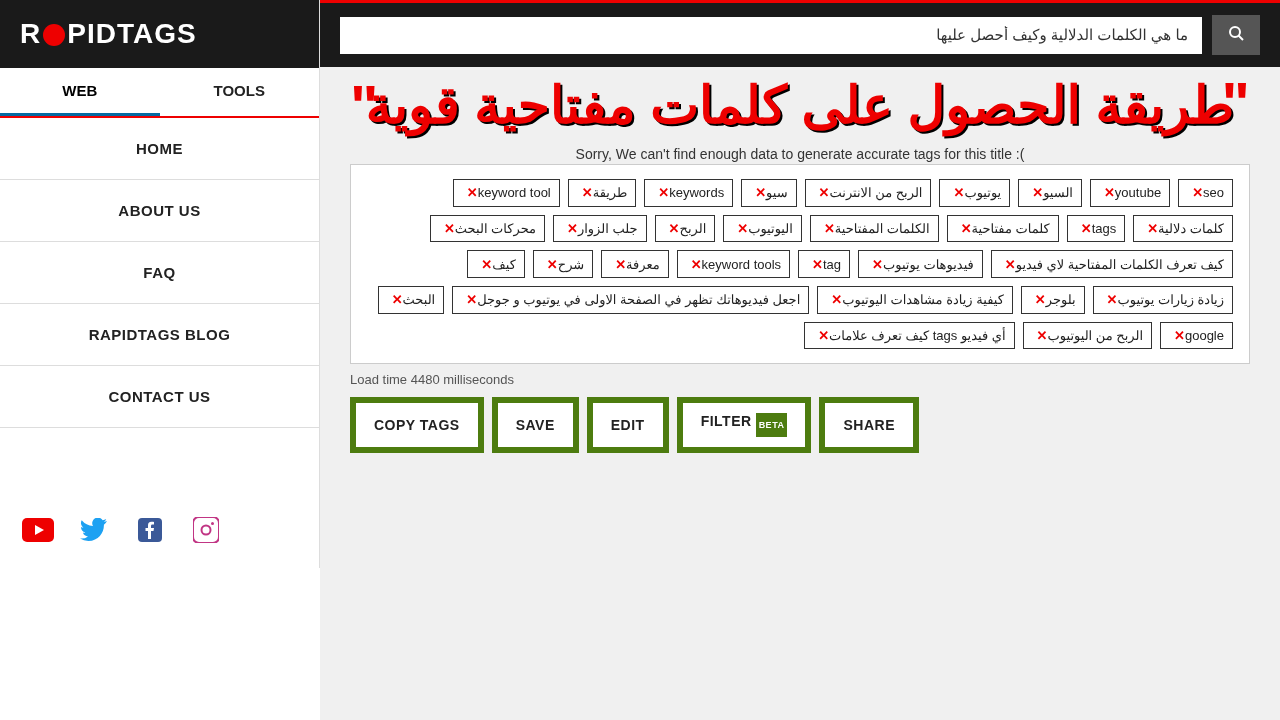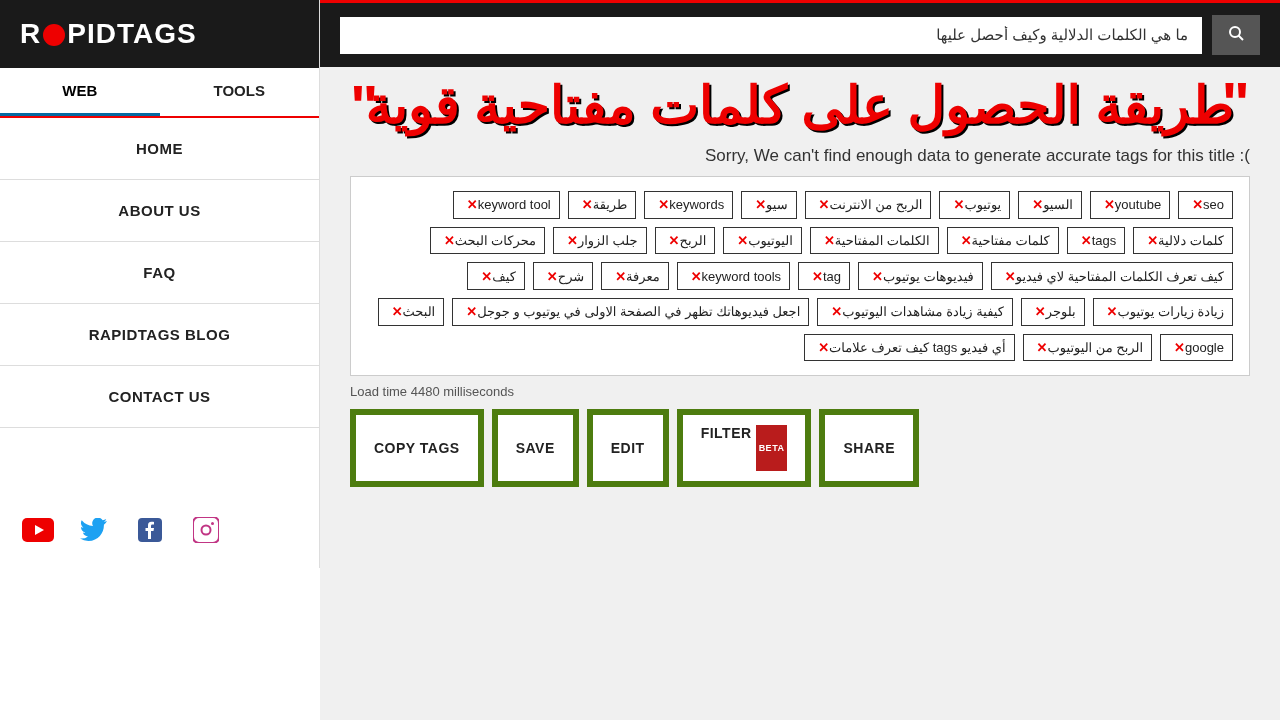--- a/index.html
+++ b/index.html
@@ -156,24 +156,24 @@
       color: #e00;
       font-size: 60px;
       font-weight: 900;
       line-height: 1;
       position: absolute;
     }
     .quote-left { left: 0; top: 0; }
     .quote-right { right: 0; bottom: 0; }
 
     #sorry-msg {
-      text-align: right;
+      text-align: center;
       color: #333;
-      font-size: 17px;
-      margin-bottom: 10px;
+      font-size: 14px;
+      margin-bottom: 2px;
     }
 
     #tags-container {
       background: #fff;
       border: 1px solid #ccc;
       padding: 14px 16px;
       margin-bottom: 8px;
       direction: rtl;
       display: flex;
       flex-wrap: wrap;
@@ -225,24 +225,24 @@
       letter-spacing: 0.5px;
     }
 
     .filter-btn {
       display: flex;
       align-items: flex-start;
       gap: 4px;
     }
 
     .beta-badge {
-      background: #b91c1c;
+      background: #4d7c0f;
       color: #fff;
       font-size: 9px;
-      padding: 18px 3px;
+      padding: 7px 3px;
       font-weight: 700;
       vertical-align: super;
     }
 
     
     #top-progress {
       height: 3px;
       background: #e00;
       width: 100%;
     }

